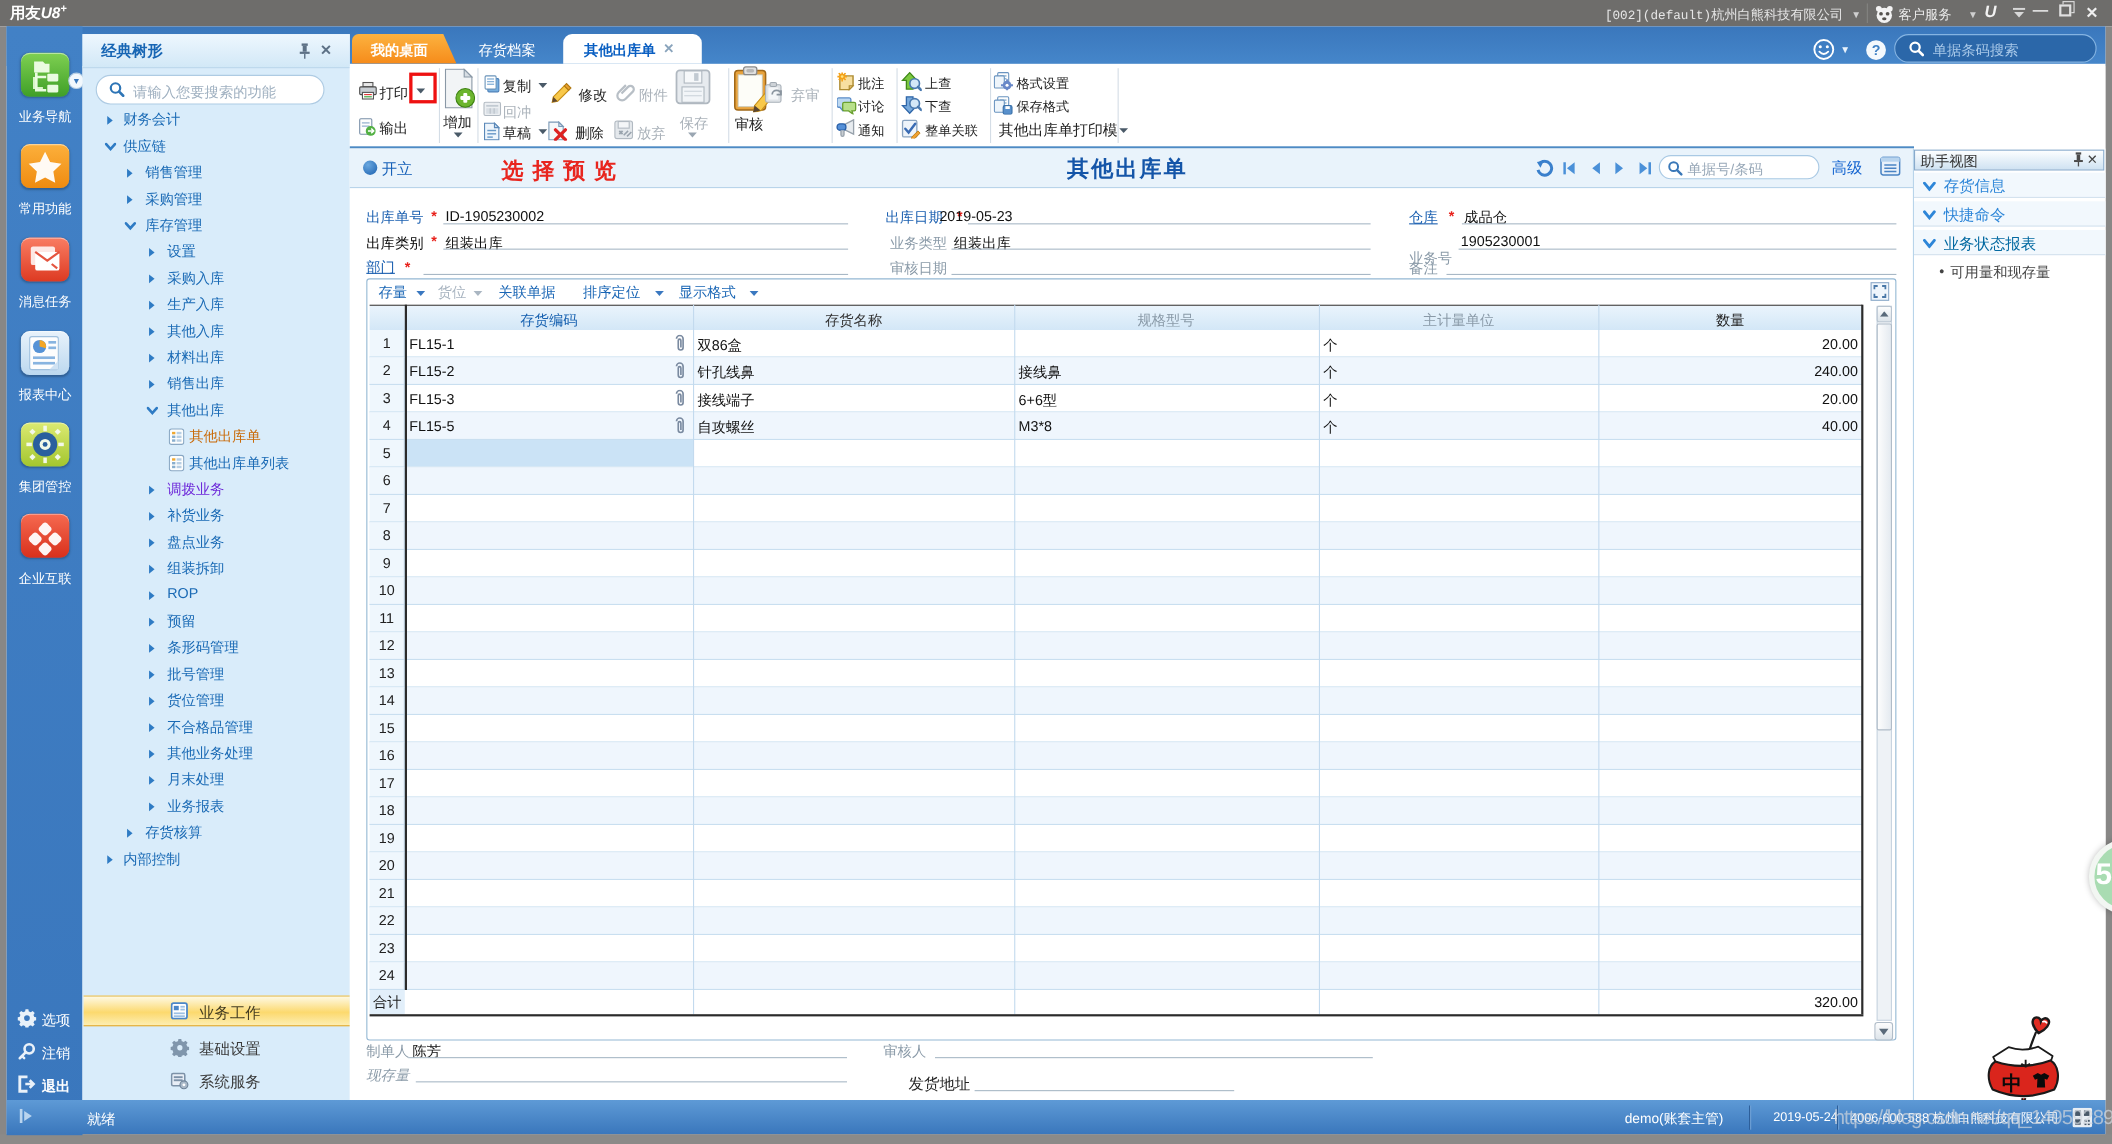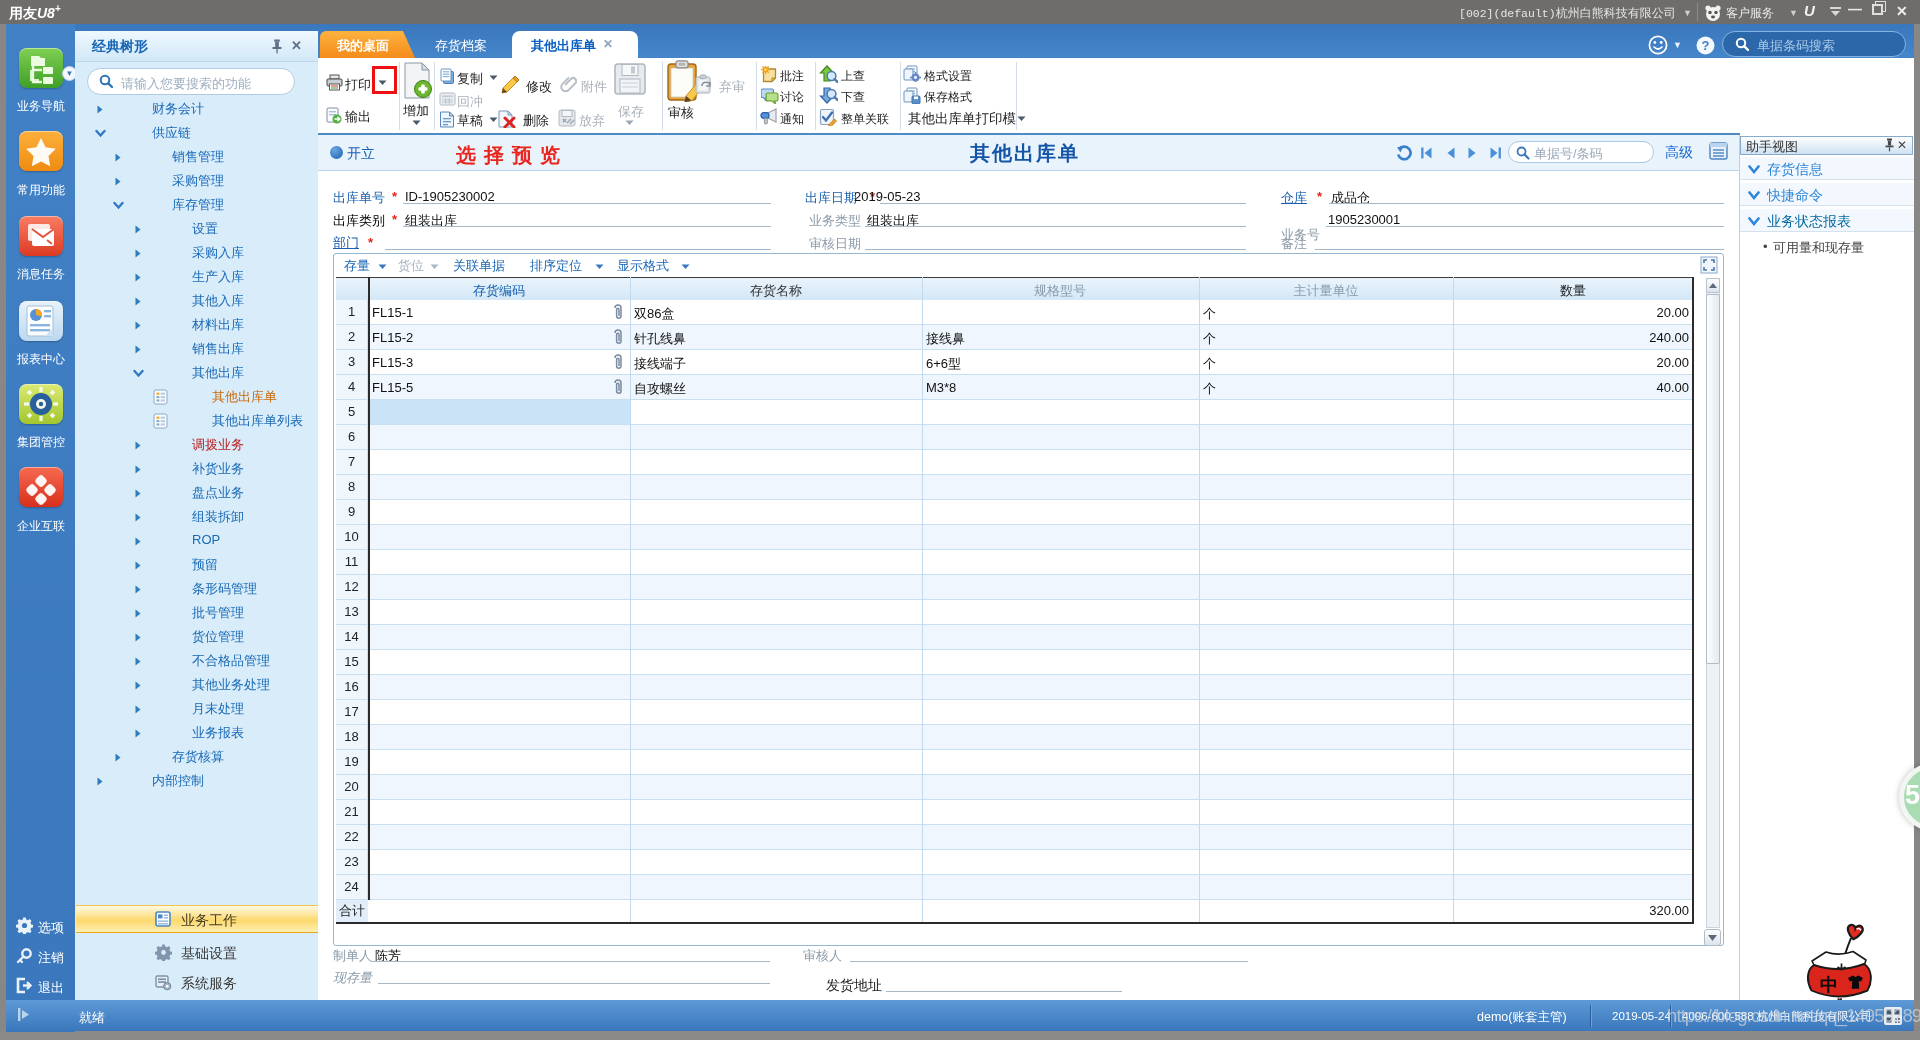--- a/index.html
+++ b/index.html
@@ -11,21 +11,21 @@
 .sideR{left:1914px;top:24px;width:6px;height:1008px;background:#888786;}
 .sideB{left:0;top:1031px;width:1920px;height:9px;background:#8b8a88;}
 .band{left:6px;top:24px;width:1908px;height:36px;background:linear-gradient(#3a77bc,#4687cb);}
 .dock{left:6px;top:24px;width:69px;height:1008px;background:linear-gradient(180deg,#4281c6,#3a77bd);}
 .tree{left:75px;top:31px;width:243px;height:969px;background:#d9ecfa;}
 .mainw{left:318px;top:58px;width:1596px;height:942px;background:#fff;}
 .star{color:#e8221c;font-weight:bold;}
 .uline{border-bottom:1px solid #a8b8c6;height:1px;}
 .tbtxt{color:#222;font-size:13px;}
 .sep{width:1px;background:#d4dde6;top:62px;height:68px;}
-.treeitem{color:#1a6ab5;font-size:13px;white-space:nowrap;margin-left:40px;}
+.treeitem{color:#1a6ab5;font-size:13px;white-space:nowrap;}
 </style></head><body>
 <div id="root">
 <div class="ab titlebar"></div>
     <div class="ab" style="left:9px;top:3px;color:#fff;font-size:14px;font-weight:bold;">用友<i>U8</i><sup style="font-size:10px;">+</sup></div>
     <div class="ab" style="left:1459px;top:5px;color:#e6e6e6;font-size:11.5px;font-family:'Liberation Mono',monospace;">[002](default)<span style="font-family:'Liberation Sans',sans-serif;font-size:12px;">杭州白熊科技有限公司</span></div>
     <div class="ab" style="left:1683px;top:8px;color:#cfcfcf;font-size:9px;">▼</div>
     <div class="ab" style="left:1697px;top:3px;width:1px;height:18px;background:#5a5a58;border-right:1px solid #8a8a88;"></div>
     <svg class="ab" style="left:1704px;top:4px;" width="18" height="18" viewBox="0 0 18 18">
       <circle cx="4" cy="4" r="2.6" fill="#f3f3f3"></circle>
       <circle cx="14" cy="4" r="2.6" fill="#f3f3f3"></circle>
@@ -137,21 +137,21 @@
     <svg class="ab" style="left:16px;top:947px;" width="17" height="17" viewBox="0 0 17 17">
       <circle cx="10.5" cy="6.5" r="4.2" fill="none" stroke="#e9f1f9" stroke-width="2.4"></circle>
       <line x1="7.5" y1="9.5" x2="2" y2="15" stroke="#e9f1f9" stroke-width="2.4" stroke-linecap="round"></line>
       <line x1="4" y1="13" x2="6" y2="15" stroke="#e9f1f9" stroke-width="2.2" stroke-linecap="round"></line>
     </svg>
     <div class="ab" style="left:38px;top:949px;color:#fff;font-size:13px;">注销</div>
     <svg class="ab" style="left:15px;top:977px;" width="18" height="17" viewBox="0 0 18 17">
       <path d="M10 2 h-7 v13 h7" fill="none" stroke="#e9f1f9" stroke-width="2.6"></path>
       <path d="M8 8.5 h7 m-3 -3.5 l3.5 3.5 l-3.5 3.5" stroke="#e9f1f9" stroke-width="2.4" fill="none"></path>
     </svg>
-    <div class="ab" style="left:38px;top:979px;color:#fff;font-size:13px;">退出</div>
+    <div class="ab" style="left:38px;top:979px;color:#fff;font-size:13px;font-weight:bold;">退出</div>
     <div class="ab tree"></div>
     <div class="ab" style="left:75px;top:31px;width:243px;height:31px;background:linear-gradient(#eef7fe,#d2e8f7);border-bottom:1px solid #bcd8ec;"></div>
     <div class="ab" style="left:92px;top:38px;color:#1866b4;font-size:14px;font-weight:bold;">经典树形</div>
     <svg class="ab" style="left:271px;top:39px;" width="12" height="15" viewBox="0 0 12 15">
       <rect x="3.2" y="0.5" width="5.6" height="2.2" fill="#5d7186"></rect>
       <rect x="4.2" y="2.7" width="3.6" height="5.3" fill="#5d7186"></rect>
       <rect x="1.5" y="8" width="9" height="2" fill="#5d7186"></rect>
       <rect x="5.4" y="10" width="1.3" height="4.4" fill="#5d7186"></rect>
     </svg>
     <div class="ab" style="left:291px;top:38px;color:#5d7186;font-size:13px;font-weight:bold;">✕</div>
@@ -225,21 +225,21 @@
       <rect x="3.4" y="7" width="3" height="2.2" fill="#88aece"></rect>
       <rect x="3.4" y="10.4" width="3" height="2.2" fill="#88aece"></rect>
       <rect x="7.6" y="3.6" width="4.4" height="2.2" fill="#b8cfe4"></rect>
       <rect x="7.6" y="7" width="4.4" height="2.2" fill="#b8cfe4"></rect>
       <rect x="7.6" y="10.4" width="4.4" height="2.2" fill="#b8cfe4"></rect>
     </svg>
     <div class="ab treeitem" style="left:172px;top:412px;color:#1a6ab5;">其他出库单列表</div>
     <svg class="ab" style="left:134px;top:440px;" width="8" height="11" viewBox="0 0 8 11">
       <path d="M1.5 1.5 L6.5 5.5 L1.5 9.5 z" fill="#2e7bc4"></path>
     </svg>
-    <div class="ab treeitem" style="left:152px;top:436px;color:#b91c1c;">调拨业务</div>
+    <div class="ab treeitem" style="left:152px;top:436px;color:#6d28d9;">调拨业务</div>
     <svg class="ab" style="left:134px;top:464px;" width="8" height="11" viewBox="0 0 8 11">
       <path d="M1.5 1.5 L6.5 5.5 L1.5 9.5 z" fill="#2e7bc4"></path>
     </svg>
     <div class="ab treeitem" style="left:152px;top:460px;color:#1a6ab5;">补货业务</div>
     <svg class="ab" style="left:134px;top:488px;" width="8" height="11" viewBox="0 0 8 11">
       <path d="M1.5 1.5 L6.5 5.5 L1.5 9.5 z" fill="#2e7bc4"></path>
     </svg>
     <div class="ab treeitem" style="left:152px;top:484px;color:#1a6ab5;">盘点业务</div>
     <svg class="ab" style="left:134px;top:512px;" width="8" height="11" viewBox="0 0 8 11">
       <path d="M1.5 1.5 L6.5 5.5 L1.5 9.5 z" fill="#2e7bc4"></path>

